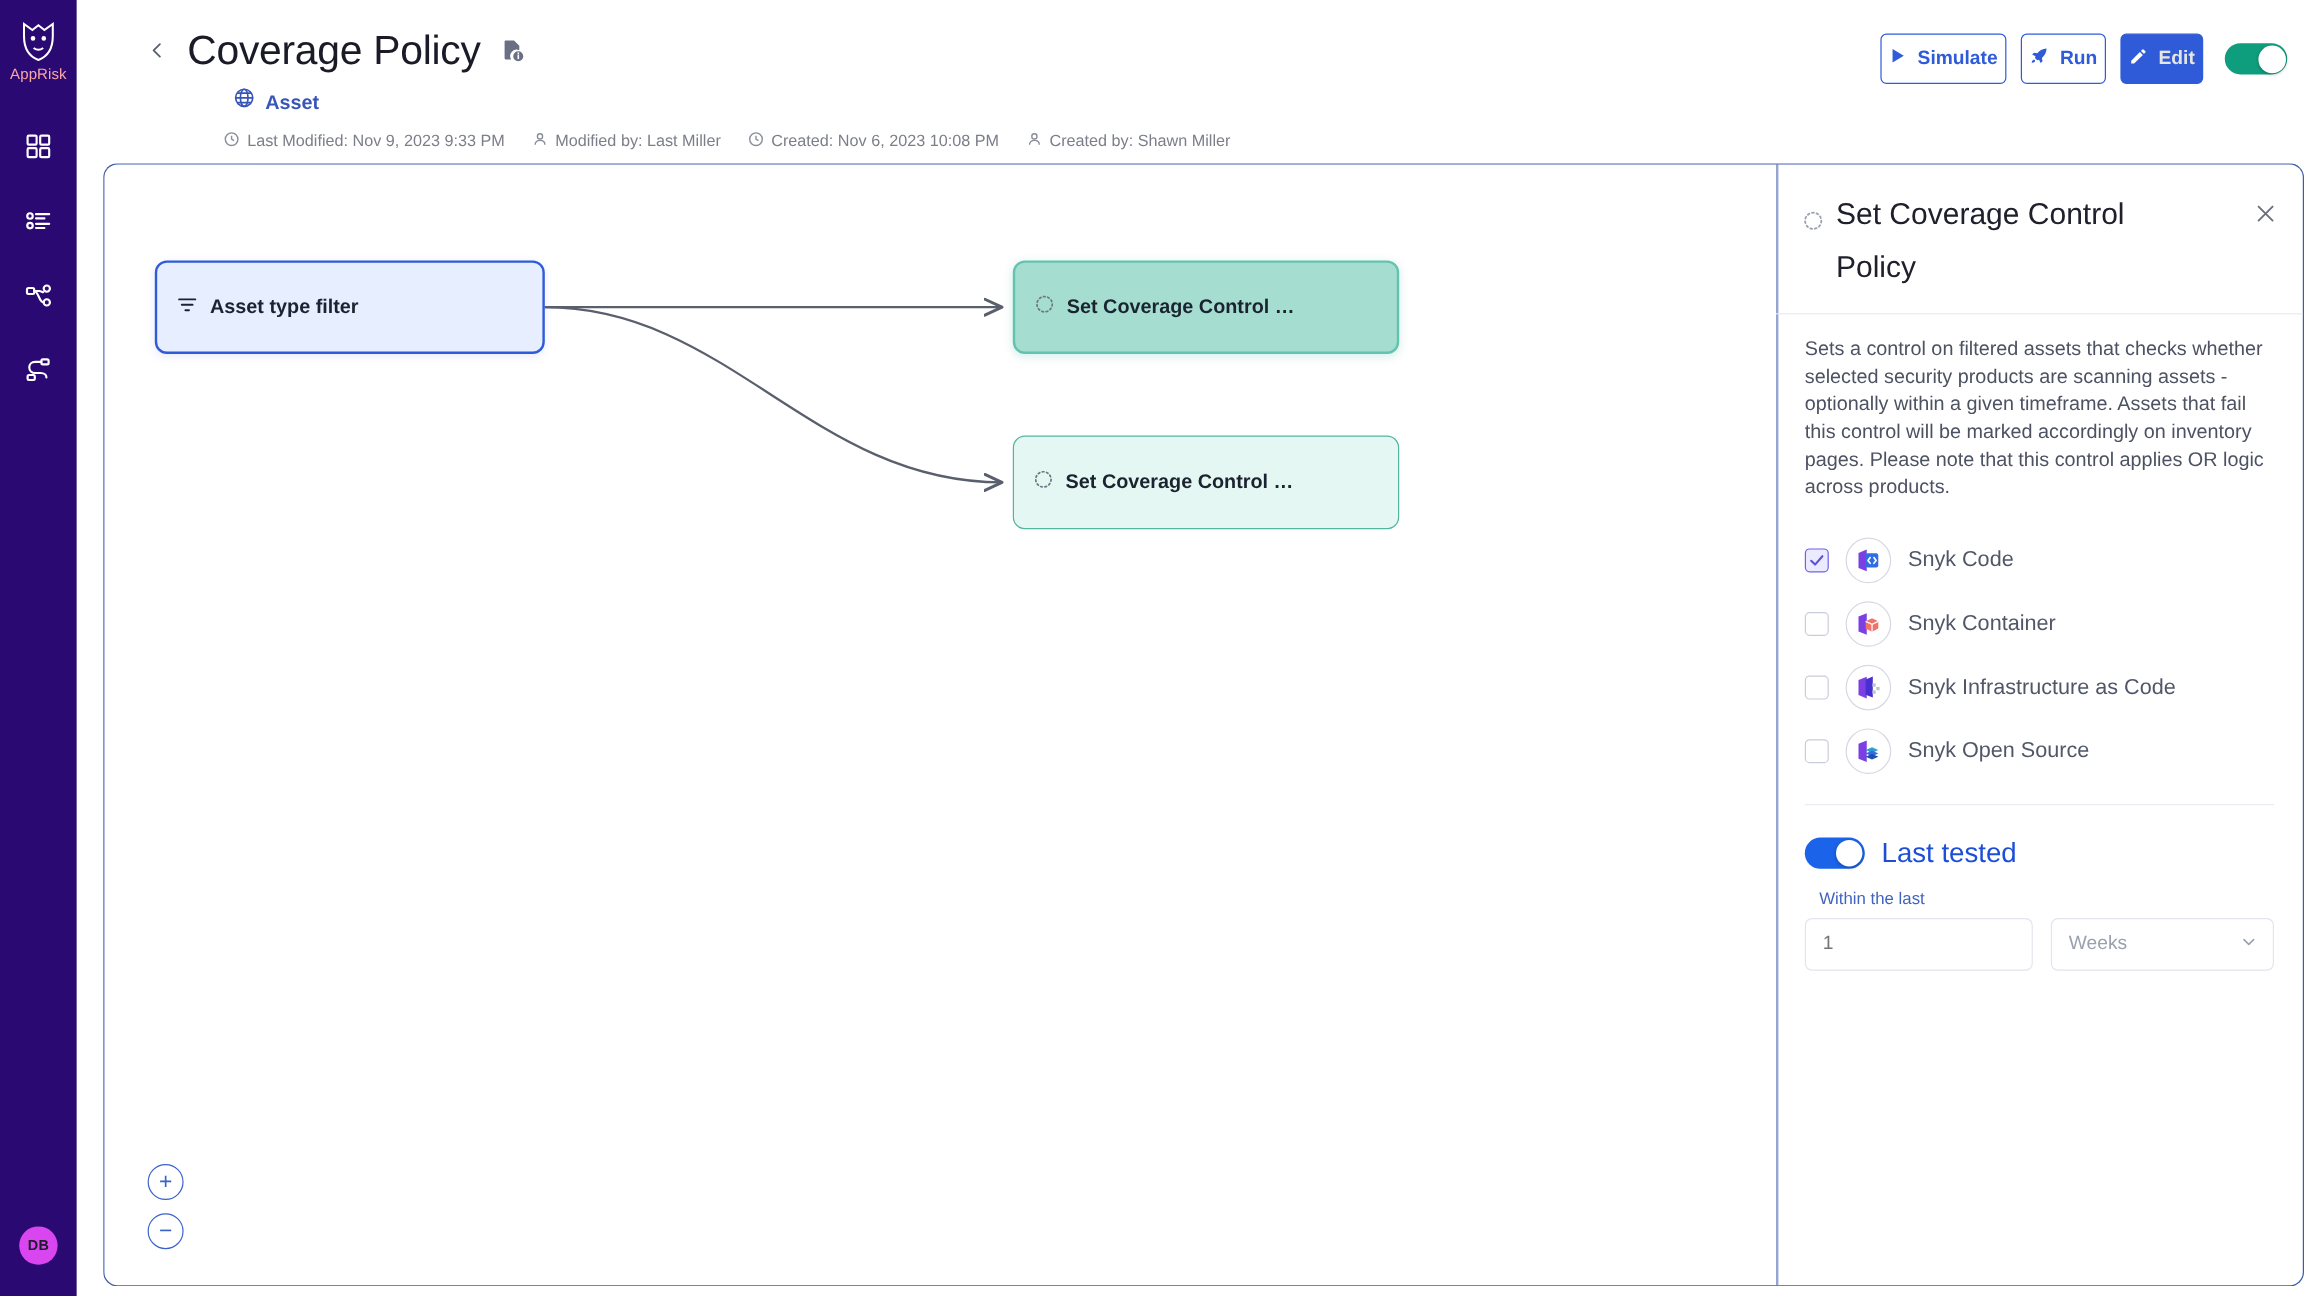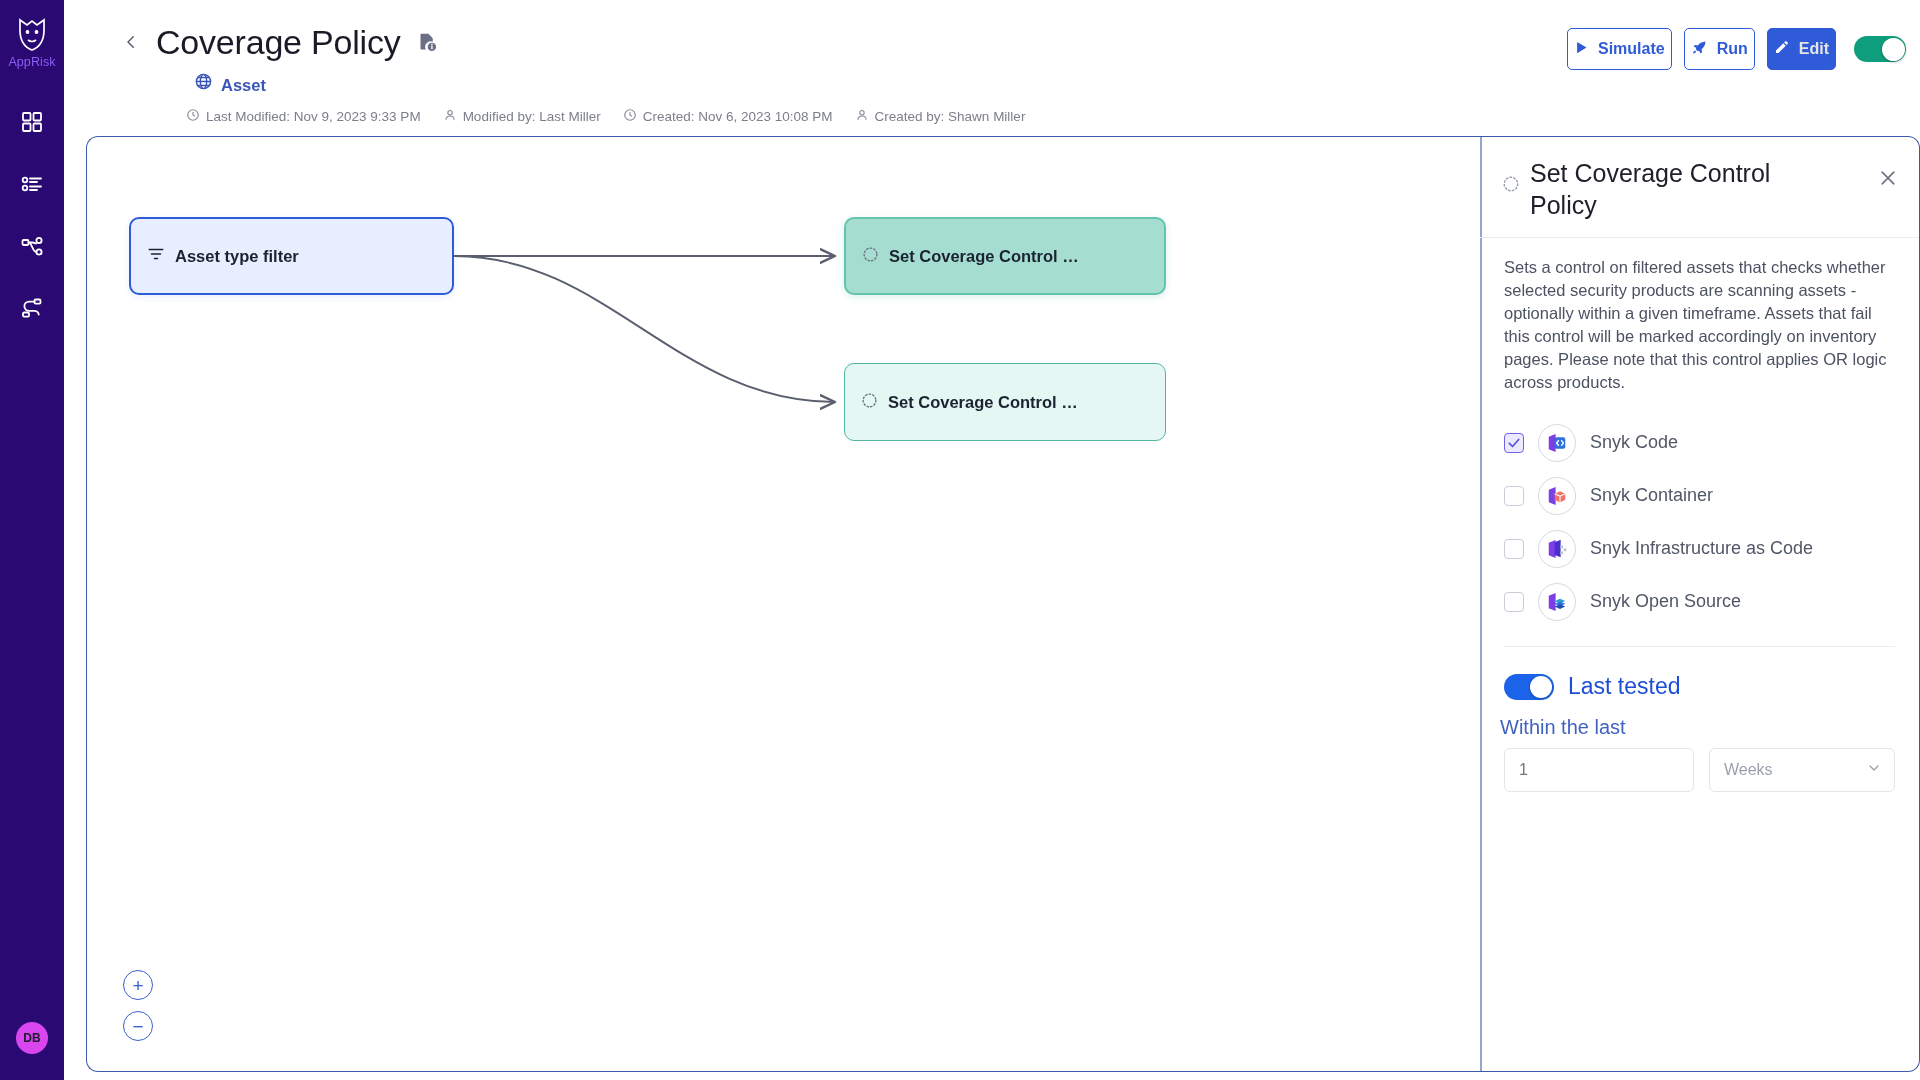--- a/index.html
+++ b/index.html
@@ -14,21 +14,21 @@
   
   .rail {
     width: 64px; height: 1080px;
     background: #2A0A72;
     display: flex; flex-direction: column; align-items: center;
     flex: 0 0 64px;
   }
   .rail-logo { margin-top: 16px; display:flex; flex-direction:column; align-items:center; }
   .rail-logo svg { display:block; }
   .rail-logo .brand {
-    color: #8b5cf6; font-size: 12.5px; margin-top: 3px; letter-spacing: .1px;
+    color: #fca5a5; font-size: 12.5px; margin-top: 3px; letter-spacing: .1px;
   }
   .rail-nav { margin-top: 38px; display:flex; flex-direction:column; gap: 28px; align-items:center; }
   .rail-item { width: 34px; height: 34px; display:flex; align-items:center; justify-content:center; cursor:pointer; }
   .rail-spacer { flex: 1 1 auto; }
   .rail-avatar {
     width: 32px; height: 32px; border-radius: 50%;
     background:#d946ef; color:#1c1c2b; font-size: 12px; font-weight: 600;
     display:flex; align-items:center; justify-content:center;
     margin-bottom: 26px; cursor:pointer; letter-spacing: .2px;
   }
@@ -117,21 +117,21 @@
   .panel-scroll-edge {
     position:absolute; left: 0px; top: 0; bottom: 0; width: 2px; background:#3e5ba9; opacity:.55;
   }
   .panel-hdr {
     display:flex; align-items:flex-start; gap: 10px;
     padding: 20px 18px 16px 22px; border-bottom: 1px solid #e9ecf1;
     position: relative;
   }
   .panel-dot { margin-top: 18px; flex: 0 0 18px; }
   .panel-title {
-    font-size: 25px; font-weight: 400; color: #20202c; line-height: 32px;
+    font-size: 25px; font-weight: 400; color: #20202c; line-height: 44px;
     max-width: 300px;
   }
   .panel-close {
     position:absolute; right: 20px; top: 30px; width: 22px; height: 22px; cursor:pointer;
     display:flex; align-items:center; justify-content:center;
   }
   .panel-desc {
     padding: 18px 26px 0 24px; color: #4c5262; font-size: 16.5px; line-height: 23px;
   }
   .prod-list { padding: 22px 24px 0 24px; display:flex; flex-direction:column; }
@@ -147,21 +147,21 @@
   }
   .prod-name { font-size: 18px; color: #515767; white-space: nowrap; }
 
   .panel-div { height: 1px; background:#e9ecf1; margin: 18px 24px 0 24px; }
 
   .lt-row { display:flex; align-items:center; gap: 14px; padding: 26px 24px 0 24px; }
   .sw { width: 50px; height: 26px; border-radius: 13px; background:#1b63e8; position:relative; cursor:pointer; flex:0 0 50px; }
   .sw .knob { position:absolute; top: 2px; right: 2px; width: 22px; height: 22px; border-radius:50%; background:#fff; box-shadow: 0 1px 3px rgba(0,0,0,.28); }
   .lt-label { font-size: 23px; color: #1d4ed8; }
 
-  .within-label { padding: 16px 24px 0 20px; font-size: 20px; color: #4163c0; }
+  .within-label { padding: 16px 24px 0 36px; font-size: 14px; color: #4163c0; }
   .within-row { display:flex; gap: 15px; padding: 9px 24px 0 24px; }
   .txt-in {
     width: 190px; height: 44px; border: 1.4px solid #e2e5ec; border-radius: 6px;
     font-size: 16px; color:#9aa0ad; padding: 0 14px; outline: none; background:#fff;
     font-family: "Liberation Sans", sans-serif;
   }
   .sel-in {
     width: 190px; height: 44px; border: 1.4px solid #e2e5ec; border-radius: 6px;
     display:flex; align-items:center; justify-content:space-between;
     padding: 0 12px 0 14px; font-size: 16px; color:#9aa0ad; cursor:pointer; background:#fff;

